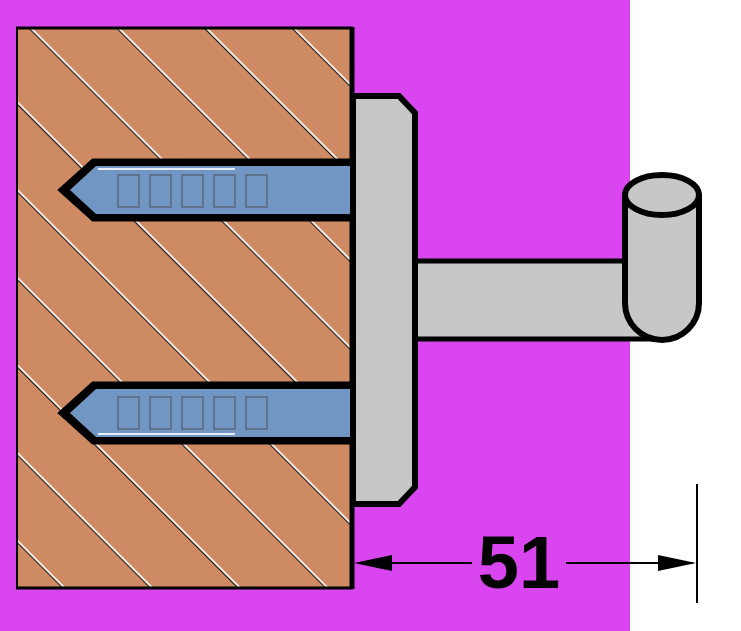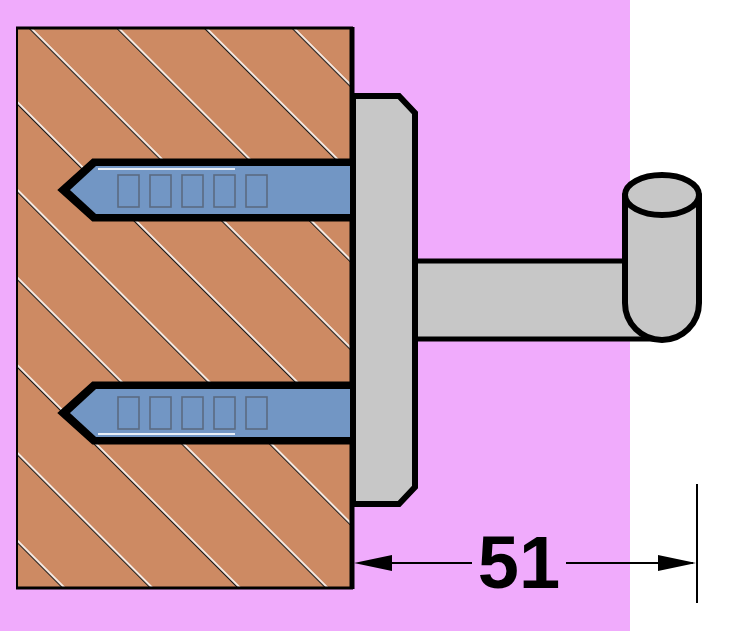--- a/index.html
+++ b/index.html
@@ -11,21 +11,21 @@
   body {
     width: 741px;
     height: 631px;
     overflow: hidden;
     font-family: "Liberation Sans", sans-serif;
   }
   #drawing-root {
     position: relative;
     width: 630px;
     height: 631px;
-    background: #f0abfc;
+    background: #d946ef;
   }
   #drawing-svg {
     display: block;
     width: 741px;
     height: 631px;
   }
   .dim-text {
     font-family: "Liberation Sans", sans-serif;
     font-weight: bold;
     font-size: 74px;

